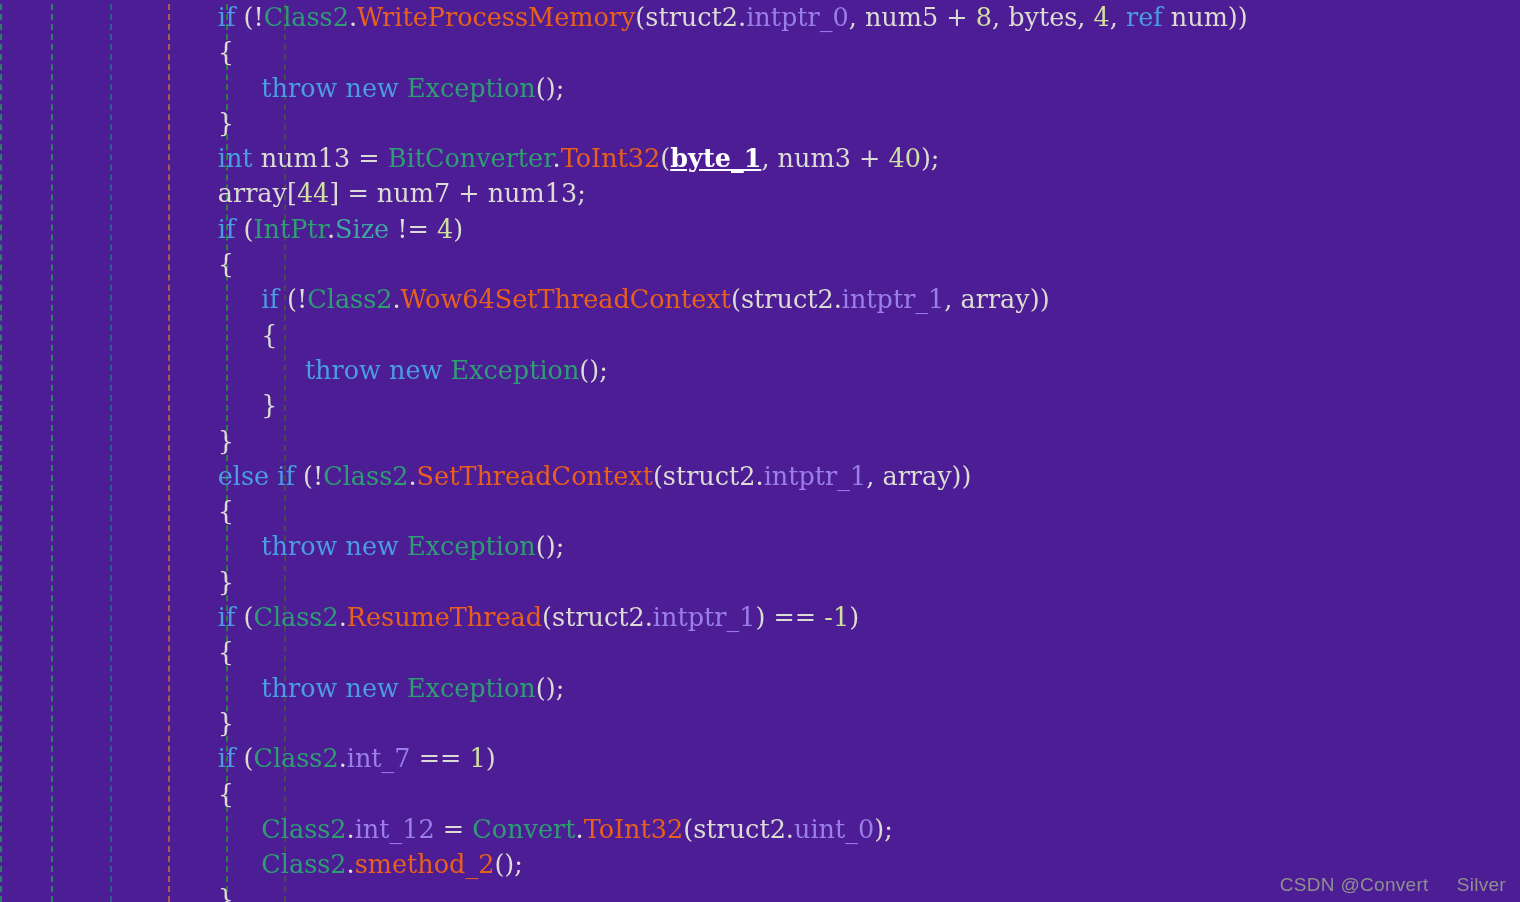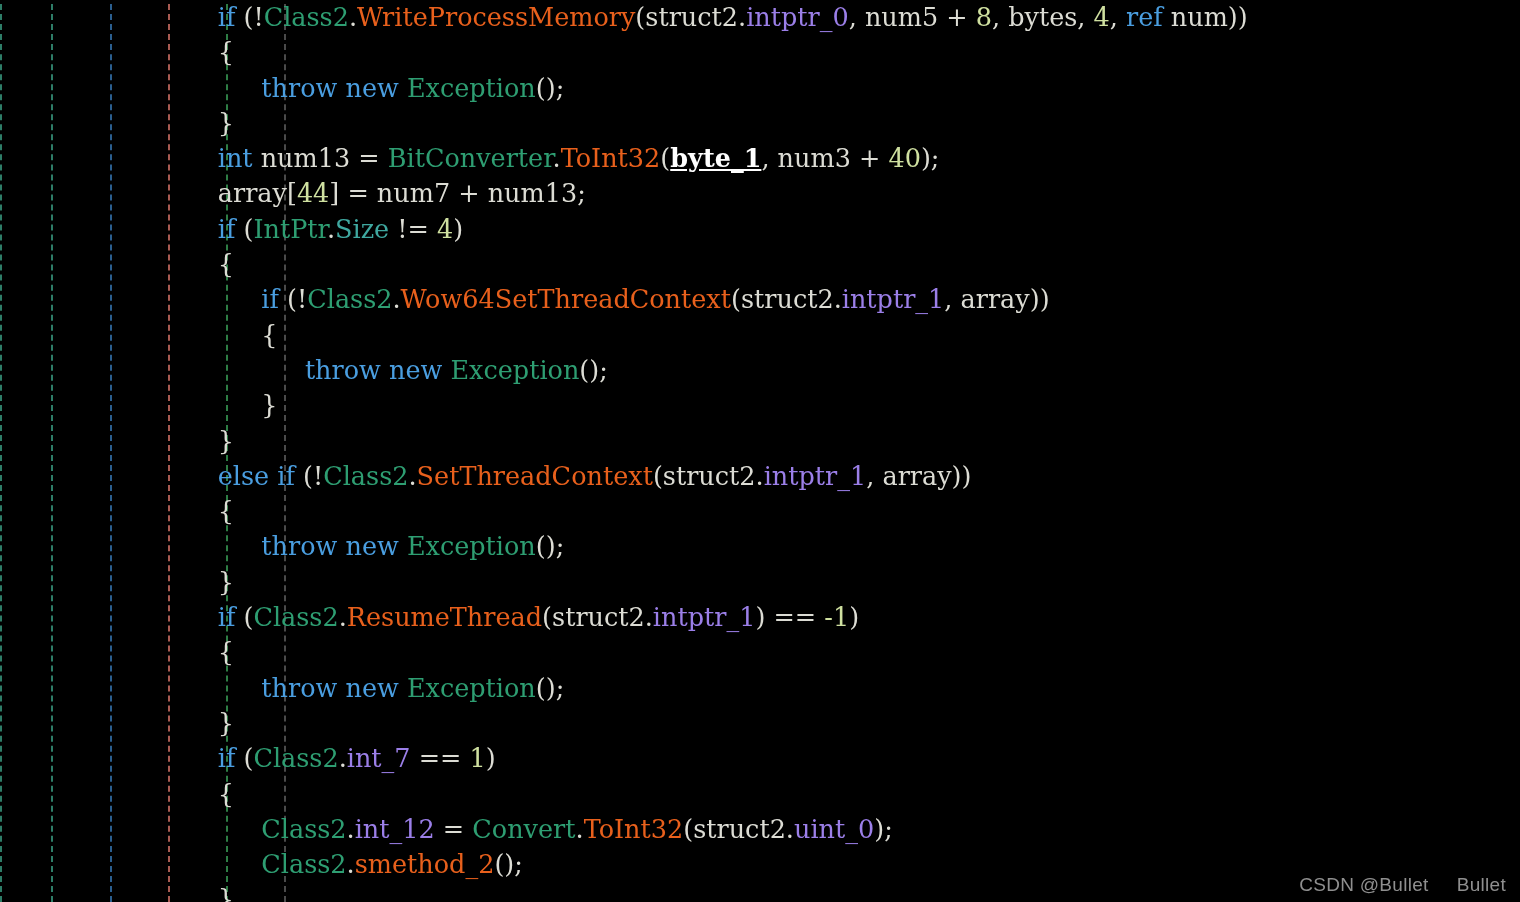--- a/index.html
+++ b/index.html
@@ -4,21 +4,21 @@
 <style>
   html, body {
     margin: 0;
     padding: 0;
     background: #1e1f1e;
   }
   #screen {
     position: relative;
     width: 1520px;
     height: 902px;
-    background: #000000;
+    background: #4c1d95;
     overflow: hidden;
     font-family: "DejaVu Serif", serif;
   }
 
   
   .guide {
     position: absolute;
     top: -6px;
     bottom: 0;
     width: 0;
@@ -75,15 +75,15 @@
       <div class="guide" style="left: 0px; border-left-color: rgb(46, 125, 104);"></div>
       <div class="guide" style="left: 51px; border-left-color: rgb(46, 125, 104);"></div>
       <div class="guide" style="left: 110px; border-left-color: rgb(43, 95, 143);"></div>
       <div class="guide" style="left: 168px; border-left-color: rgb(168, 91, 82);"></div>
       <div class="guide" style="left: 226px; border-left-color: rgb(46, 125, 69);"></div>
       <div class="guide" style="left: 284px; border-left-color: rgb(74, 74, 74);"></div>
     </div>
 
   <div id="code"><div class="ln" style="padding-left: 217.76px;"><span class="kw">if</span><span class="pl"> (!</span><span class="type">Class2</span><span class="pl">.</span><span class="meth">WriteProcessMemory</span><span class="pl">(struct2.</span><span class="fld">intptr_0</span><span class="pl">, num5 + </span><span class="num">8</span><span class="pl">, bytes, </span><span class="num">4</span><span class="pl">, </span><span class="kw">ref</span><span class="pl"> num))</span></div><div class="ln" style="padding-left: 217.76px;"><span class="pl">{</span></div><div class="ln" style="padding-left: 261.32px;"><span class="kw">throw</span><span class="pl"> </span><span class="kw">new</span><span class="pl"> </span><span class="type">Exception</span><span class="pl">();</span></div><div class="ln" style="padding-left: 217.76px;"><span class="pl">}</span></div><div class="ln" style="padding-left: 217.76px;"><span class="kw">int</span><span class="pl"> num13 = </span><span class="type">BitConverter</span><span class="pl">.</span><span class="meth">ToInt32</span><span class="pl">(</span><span class="bold">byte_1</span><span class="pl">, num3 + </span><span class="num">40</span><span class="pl">);</span></div><div class="ln" style="padding-left: 217.76px;"><span class="pl">array[</span><span class="num">44</span><span class="pl">] = num7 + num13;</span></div><div class="ln" style="padding-left: 217.76px;"><span class="kw">if</span><span class="pl"> (</span><span class="type">IntPtr</span><span class="pl">.</span><span class="prop">Size</span><span class="pl"> != </span><span class="num">4</span><span class="pl">)</span></div><div class="ln" style="padding-left: 217.76px;"><span class="pl">{</span></div><div class="ln" style="padding-left: 261.32px;"><span class="kw">if</span><span class="pl"> (!</span><span class="type">Class2</span><span class="pl">.</span><span class="meth">Wow64SetThreadContext</span><span class="pl">(struct2.</span><span class="fld">intptr_1</span><span class="pl">, array))</span></div><div class="ln" style="padding-left: 261.32px;"><span class="pl">{</span></div><div class="ln" style="padding-left: 304.88px;"><span class="kw">throw</span><span class="pl"> </span><span class="kw">new</span><span class="pl"> </span><span class="type">Exception</span><span class="pl">();</span></div><div class="ln" style="padding-left: 261.32px;"><span class="pl">}</span></div><div class="ln" style="padding-left: 217.76px;"><span class="pl">}</span></div><div class="ln" style="padding-left: 217.76px;"><span class="kw">else</span><span class="pl"> </span><span class="kw">if</span><span class="pl"> (!</span><span class="type">Class2</span><span class="pl">.</span><span class="meth">SetThreadContext</span><span class="pl">(struct2.</span><span class="fld">intptr_1</span><span class="pl">, array))</span></div><div class="ln" style="padding-left: 217.76px;"><span class="pl">{</span></div><div class="ln" style="padding-left: 261.32px;"><span class="kw">throw</span><span class="pl"> </span><span class="kw">new</span><span class="pl"> </span><span class="type">Exception</span><span class="pl">();</span></div><div class="ln" style="padding-left: 217.76px;"><span class="pl">}</span></div><div class="ln" style="padding-left: 217.76px;"><span class="kw">if</span><span class="pl"> (</span><span class="type">Class2</span><span class="pl">.</span><span class="meth">ResumeThread</span><span class="pl">(struct2.</span><span class="fld">intptr_1</span><span class="pl">) == </span><span class="num">-1</span><span class="pl">)</span></div><div class="ln" style="padding-left: 217.76px;"><span class="pl">{</span></div><div class="ln" style="padding-left: 261.32px;"><span class="kw">throw</span><span class="pl"> </span><span class="kw">new</span><span class="pl"> </span><span class="type">Exception</span><span class="pl">();</span></div><div class="ln" style="padding-left: 217.76px;"><span class="pl">}</span></div><div class="ln" style="padding-left: 217.76px;"><span class="kw">if</span><span class="pl"> (</span><span class="type">Class2</span><span class="pl">.</span><span class="fld">int_7</span><span class="pl"> == </span><span class="num">1</span><span class="pl">)</span></div><div class="ln" style="padding-left: 217.76px;"><span class="pl">{</span></div><div class="ln" style="padding-left: 261.32px;"><span class="type">Class2</span><span class="pl">.</span><span class="fld">int_12</span><span class="pl"> = </span><span class="type">Convert</span><span class="pl">.</span><span class="meth">ToInt32</span><span class="pl">(struct2.</span><span class="fld">uint_0</span><span class="pl">);</span></div><div class="ln" style="padding-left: 261.32px;"><span class="type">Class2</span><span class="pl">.</span><span class="meth">smethod_2</span><span class="pl">();</span></div><div class="ln" style="padding-left: 217.76px;"><span class="pl">}</span></div></div>
 
-  <div id="watermark"><span>CSDN @Bullet</span><span class="wm-gap"></span><span>Bullet</span></div>
+  <div id="watermark"><span>CSDN @Convert</span><span class="wm-gap"></span><span>Silver</span></div>
 
 </div>
 
 </body></html>

